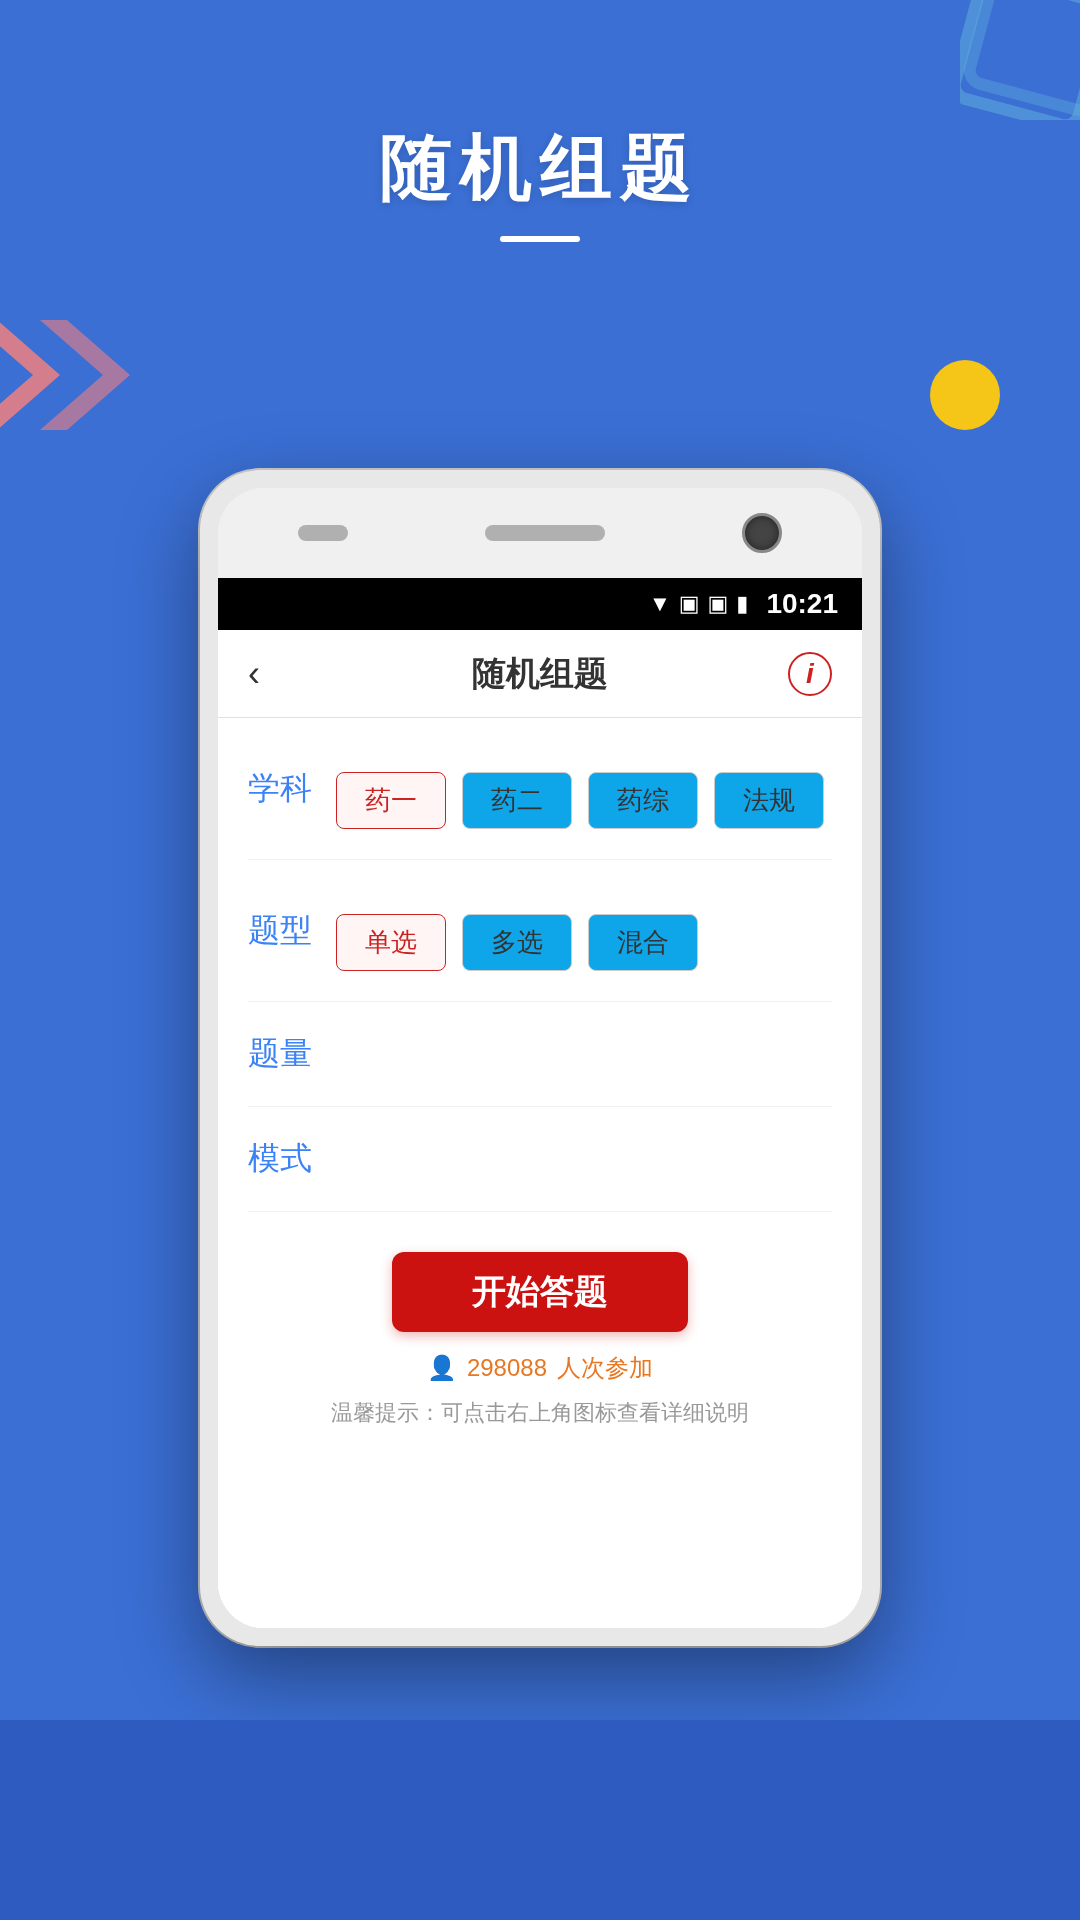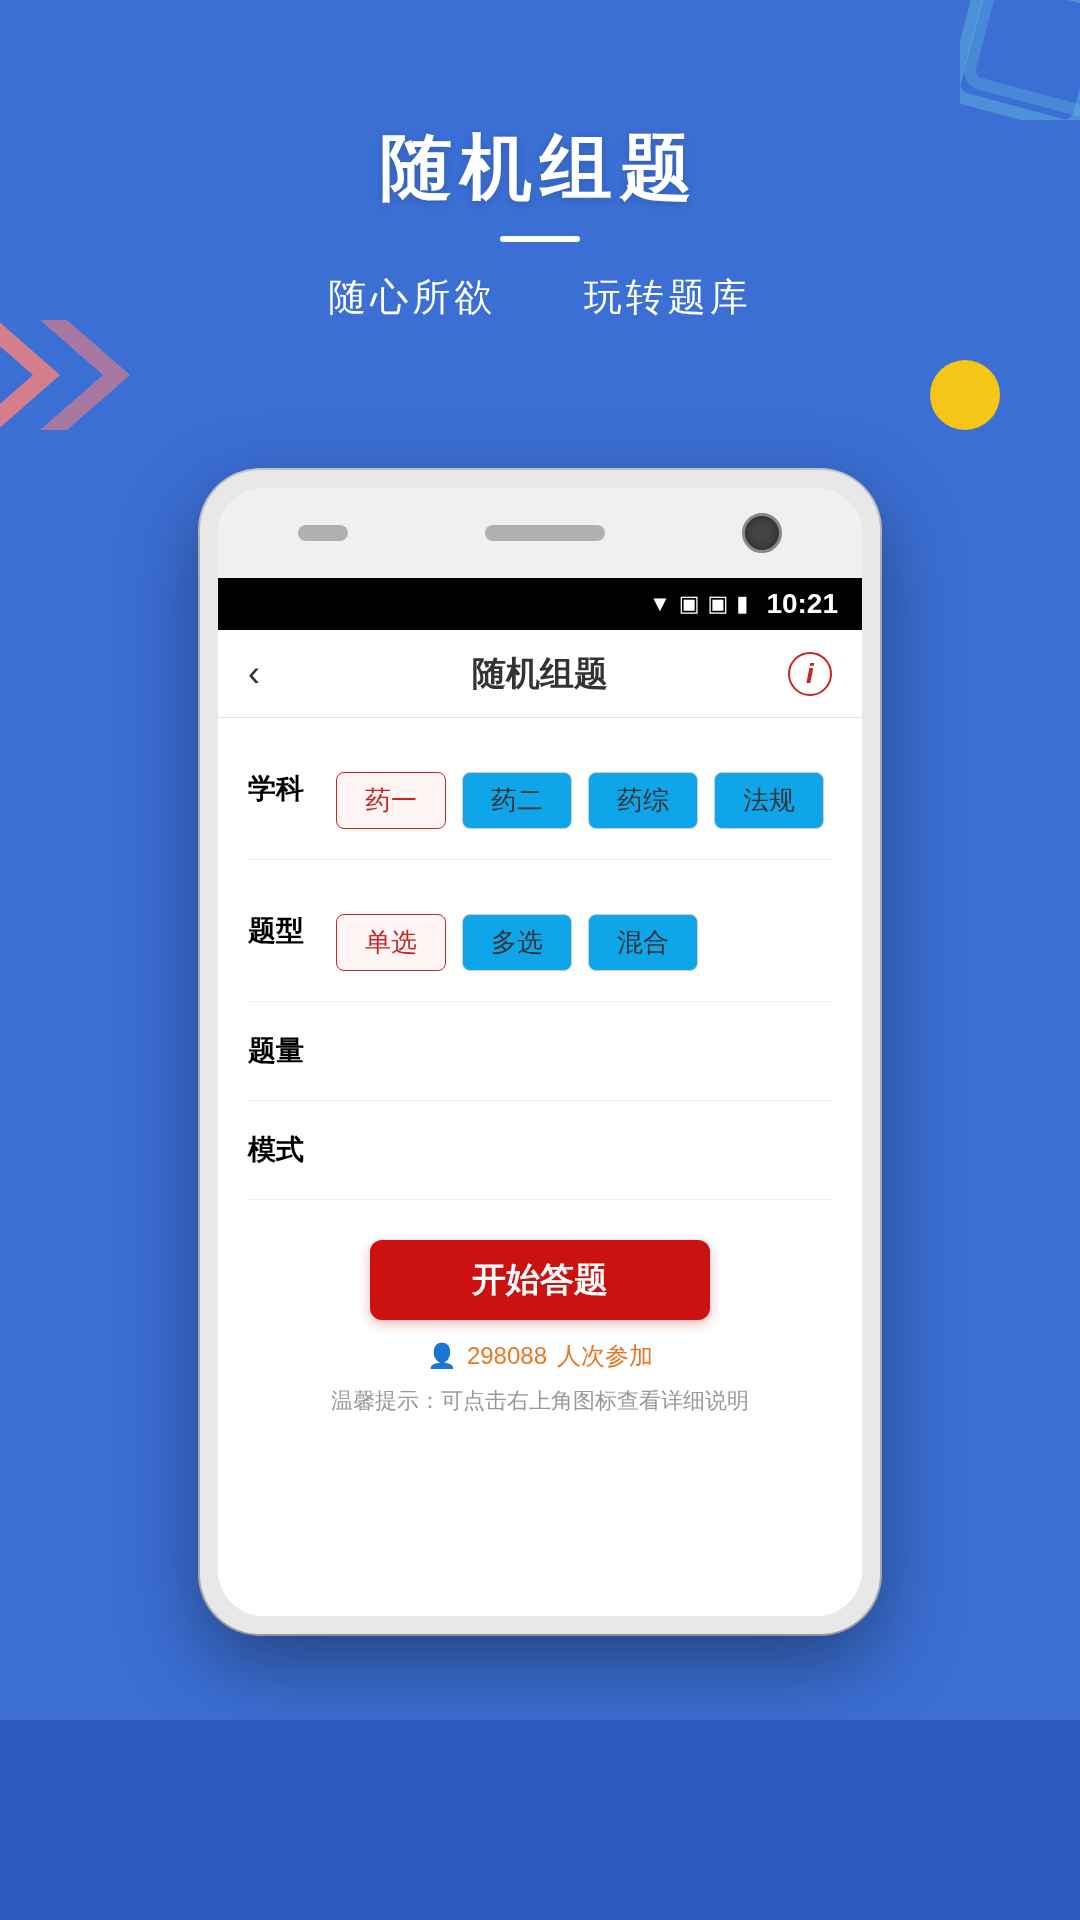--- a/index.html
+++ b/index.html
@@ -228,24 +228,24 @@
       padding: 0 30px;
     }
     .form-row {
       display: flex;
       align-items: center;
       padding: 30px 0;
       border-bottom: 1px solid #f0f0f0;
       gap: 18px;
     }
     .row-label {
-      font-size: 28px;
-      color: #000000;
+      font-size: 32px;
+      color: #3b82f6;
       min-width: 70px;
-      font-weight: 700;
+      font-weight: 400;
     }
     .options-group {
       display: flex;
       gap: 16px;
       flex-wrap: wrap;
       margin-top: 24px;
     }
     .option-btn {
       padding: 10px 28px;
       border: 1.5px solid #ccc;
@@ -264,21 +264,21 @@
     }
 
     
     .start-section {
       padding: 40px 30px 20px;
       display: flex;
       flex-direction: column;
       align-items: center;
     }
     .start-btn {
-      width: 340px;
+      width: 296px;
       height: 80px;
       background: #cc1111;
       border-radius: 12px;
       display: flex;
       align-items: center;
       justify-content: center;
       color: white;
       font-size: 34px;
       font-weight: 600;
       cursor: pointer;
@@ -329,25 +329,20 @@
 <div class="bg-chevrons">
   <div class="chevron"></div>
   <div class="chevron"></div>
 </div>
 
 <div class="bg-circle"></div>
 
 <div class="header-area">
   <div class="main-title">随机组题</div>
   <div class="title-divider"></div>
-  <div class="subtitle">
-    <span>随心所欲</span>
-    &nbsp;&nbsp;&nbsp;&nbsp;
-    <span>玩转题库</span>
-  </div>
 </div>
 
 <div class="phone-wrapper">
   <div class="phone-outer">
     <div class="phone-inner">
 
       <div class="phone-top">
         <div class="phone-speaker-left"></div>
         <div class="phone-speaker-center"></div>
         <div class="phone-camera"></div>

